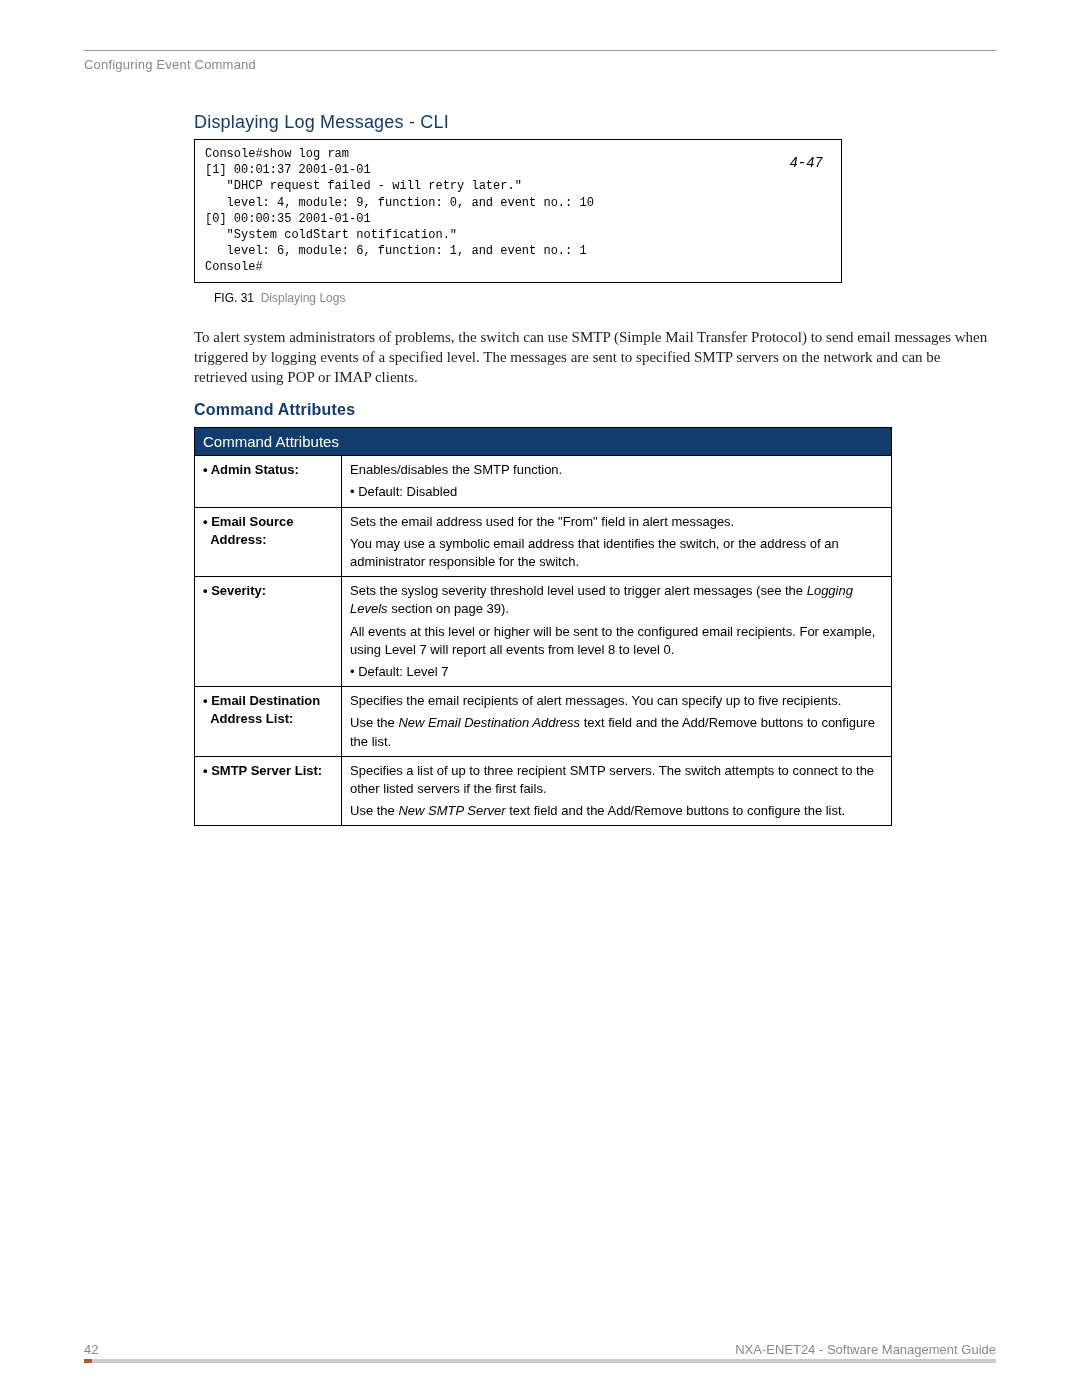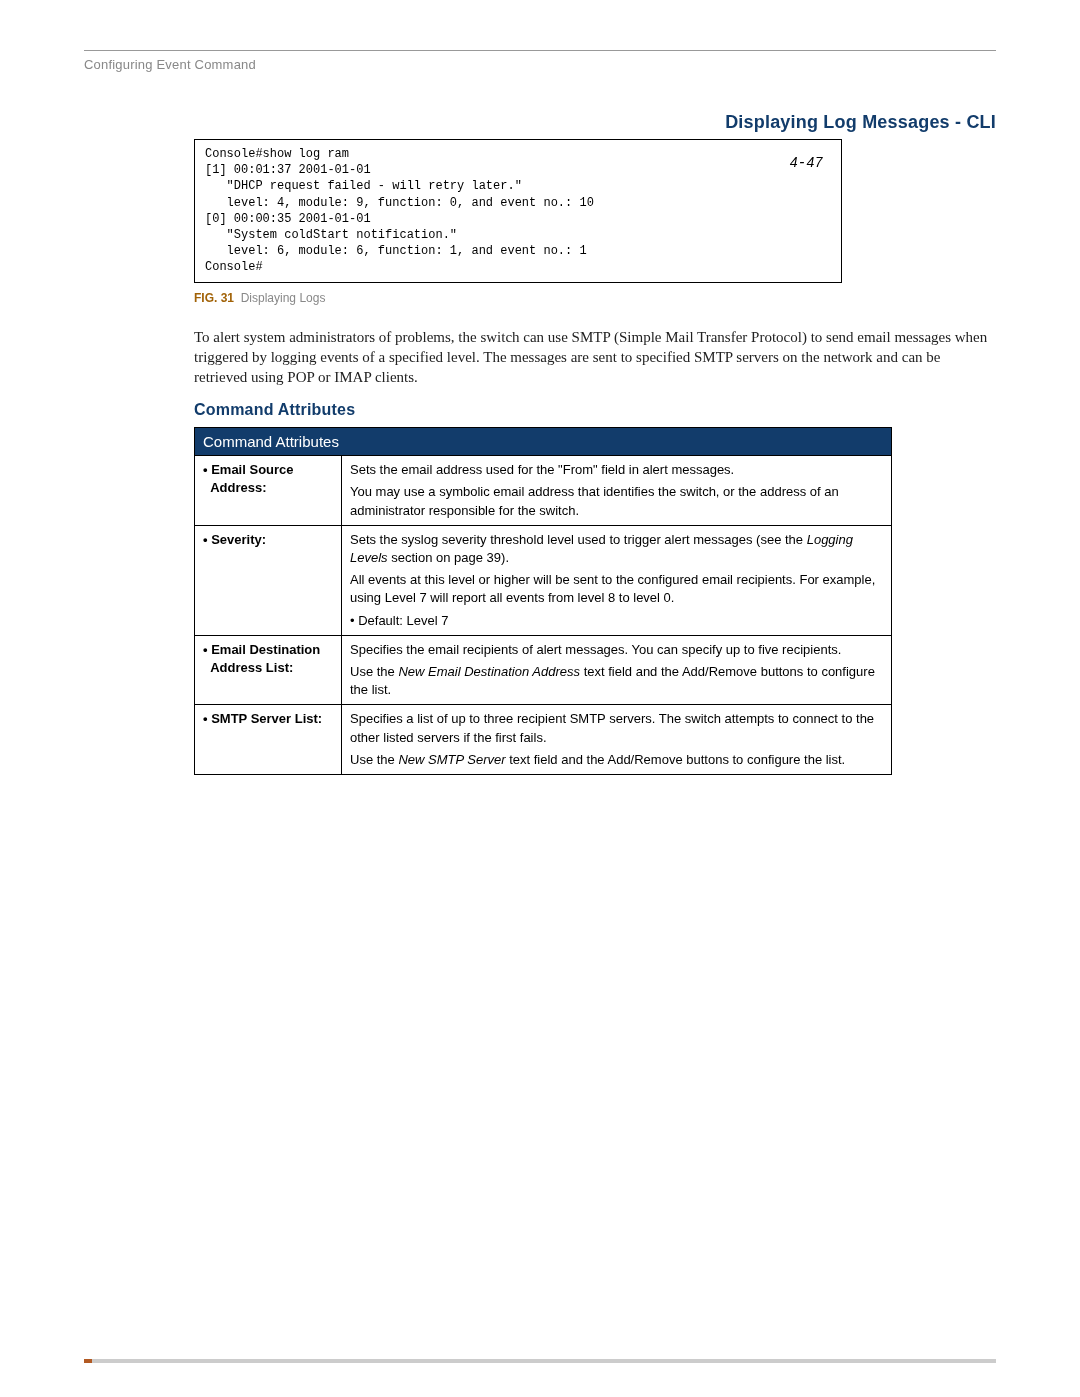--- a/index.html
+++ b/index.html
@@ -27,26 +27,25 @@
     color: #888;
     margin-bottom: 40px;
     letter-spacing: 0.2px;
   }
   .content {
     margin-left: 110px;
     margin-right: 0px;
   }
   .h3 {
     font-family: "Gill Sans", "Segoe UI", Arial, sans-serif;
-    font-weight: 700;
+    font-weight: 400;
     color: #123c6b;
     font-size: 18px;
     margin: 0 0 6px 0;
     letter-spacing: 0.2px;
-    text-align: right;
   }
   .body-text {
     font-family: "Times New Roman", Times, serif;
     font-size: 15px;
     color: #222;
     line-height: 1.35;
     margin: 0 0 14px 0;
   }
   .code-box {
     border: 1px solid #000;
@@ -70,22 +69,23 @@
     font-size: 14px;
     margin-top: 8px;
   }
   .fig-caption {
     font-family: "Gill Sans", "Segoe UI", Arial, sans-serif;
     font-size: 12px;
     color: #888;
     margin-bottom: 22px;
   }
   .fig-caption .fig-label {
-    font-weight: 700;
-    color: #a16207;
+    font-weight: 400;
+    color: #000000;
+    margin-left: 20px;
   }
   .h2 {
     font-family: "Gill Sans", "Segoe UI", Arial, sans-serif;
     font-weight: 600;
     color: #123c6b;
     font-size: 26px;
     margin: 0 0 8px 0;
     letter-spacing: 0.2px;
   }
   .h4 {
@@ -183,20 +183,27 @@
     <p class="body-text">To alert system administrators of problems, the switch can use SMTP (Simple Mail Transfer Protocol) to send email messages when triggered by logging events of a specified level. The messages are sent to specified SMTP servers on the network and can be retrieved using POP or IMAP clients.</p>
 
     <div class="h4">Command Attributes</div>
 
     <table class="attr">
       <tbody>
           <tr>
         <th colspan="2">Command Attributes</th>
       </tr>
       <tr>
+        <td class="label">• Admin Status:</td>
+        <td>
+          <div class="row-p">Enables/disables the SMTP function.</div>
+          <div class="row-p">• Default: Disabled</div>
+        </td>
+      </tr>
+      <tr>
         <td class="label">• Email Source<br>&nbsp;&nbsp;Address:</td>
         <td>
           <div class="row-p">Sets the email address used for the "From" field in alert messages.</div>
           <div class="row-p">You may use a symbolic email address that identifies the switch, or the address of an administrator responsible for the switch.</div>
         </td>
       </tr>
       <tr>
         <td class="label">• Severity:</td>
         <td>
           <div class="row-p"><span>Sets the syslog severity threshold level used to trigger alert messages (see the </span><span class="italic">Logging Levels</span><span> section on page 39).</span></div>
@@ -217,18 +224,22 @@
           <div class="row-p">Specifies a list of up to three recipient SMTP servers. The switch attempts to connect to the other listed servers if the first fails.</div>
           <div class="row-p"><span>Use the </span><span class="italic">New SMTP Server</span><span> text field and the Add/Remove buttons to configure the list.</span></div>
         </td>
       </tr>
     </tbody>
       </table>
 
   </div>
 
   <div class="footer">
+    <div class="footer-row">
+      <span>42</span>
+      <span>NXA-ENET24 - Software Management Guide</span>
+    </div>
     <div class="footer-rule">
       <div class="accent"></div>
       <div class="rest"></div>
     </div>
   </div>
 </div>
 
 </body></html>

